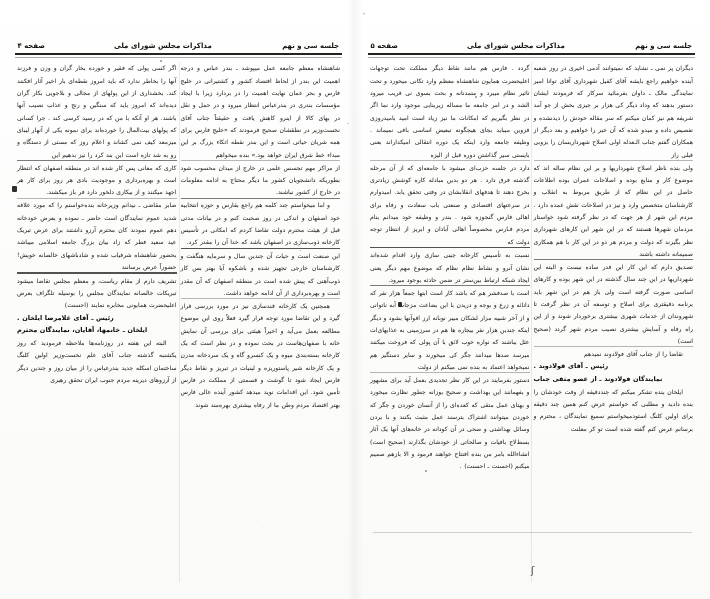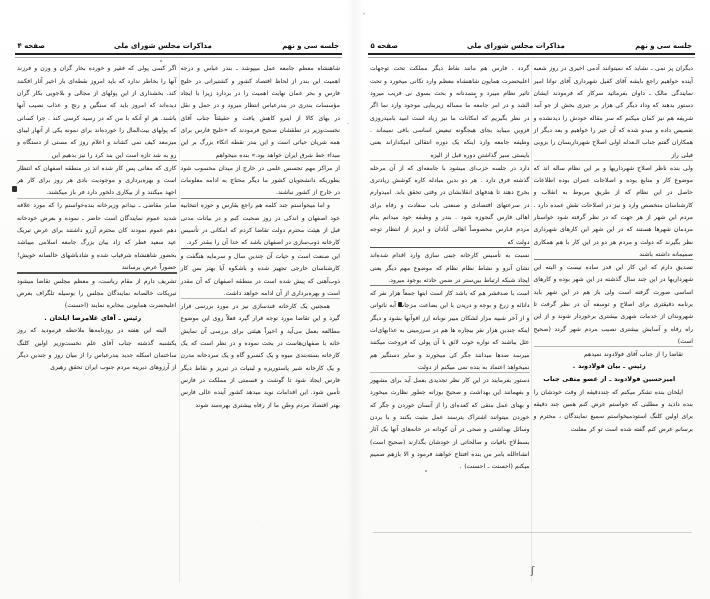--- a/index.html
+++ b/index.html
@@ -96,21 +96,21 @@
   .speaker{
     font-weight:700;
     color:#0b0906;
     font-size:6.4px;
   }
   .para.heading-line{
     font-weight:700;
     font-size:6.5px;
     line-height:12.6px;
     color:#0a0806;
-    text-align:center;
+    text-align:left;
     text-indent:8px;
   }
 
   
   .mark-rule{
     height:.75px;
     background:rgba(20,17,14,.55);
     margin:0;
     position:relative;
     top:-1px;
@@ -187,24 +187,24 @@
       <div class="col col-outer">
         <p class="para">دیگران پر نمی ـ نشاید که نمیتوانند آدمی اخیری در روز شعبه آینده خواهیم راجع بایشه آقای کفیل شهرداری آقای توانا امیر نمایندگی مالک ـ داوان بفرمائید سرکار که فرمودند ایشان دستور بدهند که وداد دیگر کی هزار بر چیزی بخش از جو آمد شریفه هم نیز کمان میکنم که سر مقاله خودش را دیدنشده و تفصیص داده و میدو شده که آن خبر را خواهیم و بعد دیگر از همکاران گفتم جناب الـعدله اولی اصلاح شهرداریسان را بزوبی قبلی راز</p>
         <div class="mark-rule faint"></div>
         <p class="para">ولی بنده ناظر اصلاح شهرداریها و بر این نظام ساله اند که موضوع کار و منابع بوده و اصلاحات عمران بوده اطلاعات حاصل در این نظام که از طریق مربوط به انقلاب و کارشناسان متخصص وارد و نیز در اصلاحات نقش عمده دارد . مردم این شهر از هر جهت که در نظر گرفته شود خواستار مردمان شهرها هستند که در این شهر این کارهای شهرداری نظر بگیرند که دولت و مردم هر دو در این کار با هم همکاری صمیمانه داشته باشند</p>
         <div class="mark-rule"></div>
         <p class="para">تصدیق دارم که این کار این قدر ساده نیست و البته این شهرداریها در این چند سال گذشته در این شهر بوده و کارهای اساسی صورت گرفته است ولی باز هم در این شهر باید برنامه دقیقتری برای اصلاح و توسعه آن در نظر گرفت تا شهروندان از خدمات شهری بیشتری برخوردار شوند و از این راه رفاه و آسایش بیشتری نصیب مردم شهر گردد (صحیح است)</p>
         <div class="mark-rule faint"></div>
         <p class="para indent">تقاضا را از جناب آقای فولادوند نمیدهم</p>
         <p class="para heading-line">
           <span class="speaker">رئیس</span>
-          <span>ـ بیان فولادوند .</span>
-        </p>
-        <p class="para heading-line">
-          <span class="speaker">امیرحسین فولادوند</span>
+          <span>ـ آقای فولادوند .</span>
+        </p>
+        <p class="para heading-line">
+          <span class="speaker">نمایندگان فولادوند</span>
           <span>ـ از عضو متقی جناب</span>
         </p>
         <p class="para indent">ایلخان بنده تشکر میکنم که چنددقیقه از وقت خودشان را بنده دادید و مطلبی که خواستم عرض کنم همین چند دقیقه برای اولین کلنگ استودمیخواستم سمیع نمایندگان ، محترم و برسانم عرض کنم گفته شده است تو کر معلنت</p>
       </div>
 
       <div class="col col-inner">
         <div class="col-divider" style="right:0;"></div>
         <p class="para">گردد . فارس هم مانند نقاط دیگر مملکت تحت توجهات اعلیحضرت همایون شاهنشاه معظم وارد تکانی میخورد و تحت تاثیر نظام میبرد و متمدنانه و بحث بسوی نی قریب میرود الشد و در امر جامعه ما مساله زیربنایی موجود وارد نما اگر در نظر بگیریم که امکانات ما نیز زیاد است امید بامیدروزی قزوین میباید بجای هیچگونه تبعیض اساسی باقی نمیماند . وظیفه جامعه وارد اینکه یک دوره انتقالی امیکداراند بعنی بایستی سیر گذاشتن دوره قبل از الیزه</p>
         <div class="mark-rule faint"></div>
         <p class="para">دارد در جلسه حزب‌ای میشود با جامعه‌ای که از آن مرحله گذشته فرق دارد . هر دو بدین مبادله کاره کوشش زیادتری بخرج دهند تا هدفهای انقلابشان در وقتی تحقق یابد. امیدوارم در سرعتهای اقتصادی و صنعتی باب سعادت و رفاه برای اهالی فارس گنجوزه شود . بندر و وظیفه خود میدانم بنام مردم قـارس مخصوصاً اهالی آبادان و ابریز از انتظار توجه دولت که</p>
@@ -258,20 +258,24 @@
         <div class="mark-rule"></div>
         <p class="para">کاری که معانی پس کار شده اند در منطقه اصفهان که انتظار است و بهره‌برداری و موجودیت بادی هر روز برای کار هر اجهد میکنند و از بیکاری دلخور دارد فر باز میکشند.</p>
         <div class="mark-rule faint"></div>
         <p class="para">صابر مقاضی ـ نیدانم وزیرخانه بنده‌خواستم را که مورد علاقه شدید عموم نمایندگان است حاضر ـ نموده و بعرض خودخانه دهم عموم نمودند کان محترم آرزو داشتند برای عرض تبریک عید سعید فطر که زاد بیان بزرگ جامعه اسلامی میباشد بحضور شاهنشاه شرفیاب شده و شادباشهای خالصانه خویش! حضوراً عرض برسانند</p>
         <div class="mark-rule strong"></div>
         <p class="para">تشریف دارم از مقام ریاست، و معظم مجلس تقاضا میشود تبریکات خالصانه نمایندگان مجلس را بوسیله تلگراف بعرض اعلیحضرت همایونی مخابره نمایند (احسنت)</p>
         <p class="para heading-line">
           <span class="speaker">رئیس</span>
           <span>ـ آقای غلامرضا ایلخان .</span>
         </p>
+        <p class="para heading-line">
+          <span class="speaker">ایلخان</span>
+          <span>ـ خانمها، آقایان، نمایندگان محترم</span>
+        </p>
         <p class="para indent">البته این هفته در روزنامه‌ها ملاحظه فرمودید که روز یکشنبه گذشته جناب آقای علم نخست‌وزیر اولین کلنگ ساختمان اسکله جدید بندرعباس را از میان روز و چندین دیگر از آرزوهای دیرینه مردم جنوب ایران تحقق رهبری</p>
       </div>
 
     </div>
 
     <span class="blot" style="left:12px;top:186px;width:5px;height:6px;"></span>
     <span class="speck" style="left:160px;top:60px;width:1.5px;height:1.5px;"></span>
     <span class="speck" style="left:300px;top:250px;width:1.4px;height:1.4px;"></span>
     <span class="speck" style="left:90px;top:330px;width:1.6px;height:1.6px;"></span>
     <span class="tickmark" style="right:6px;top:120px;font-size:7px;">·</span>

